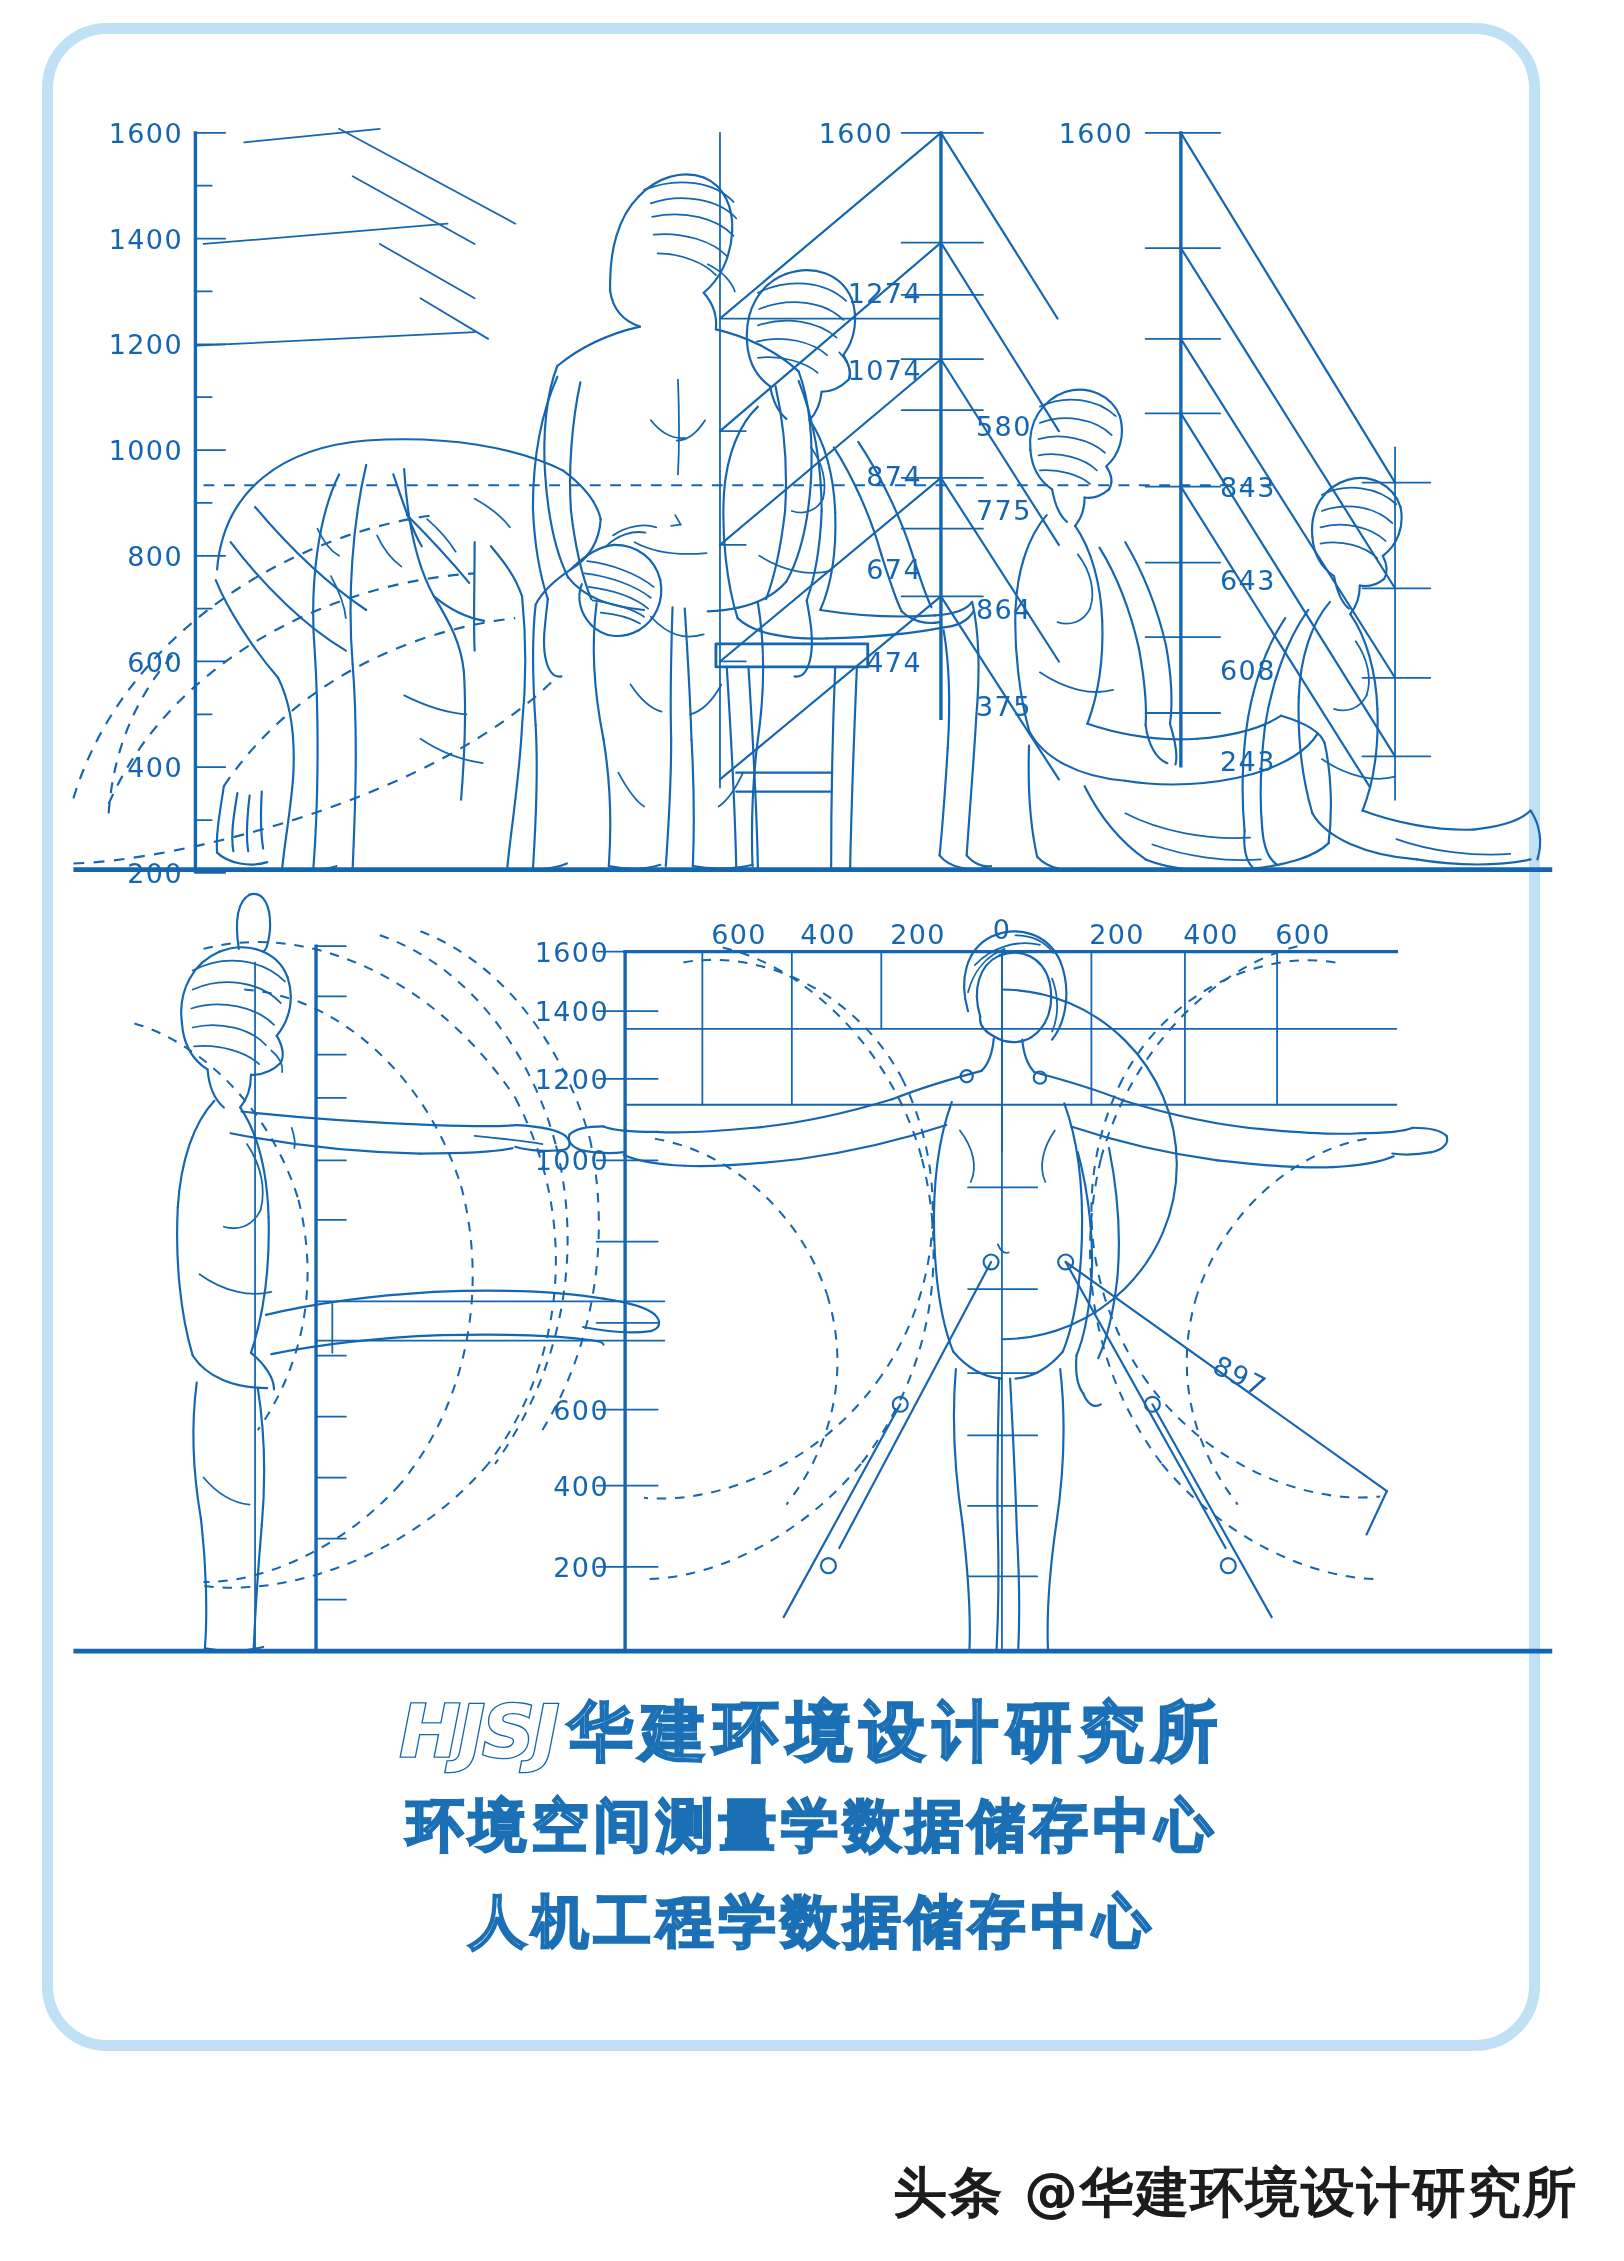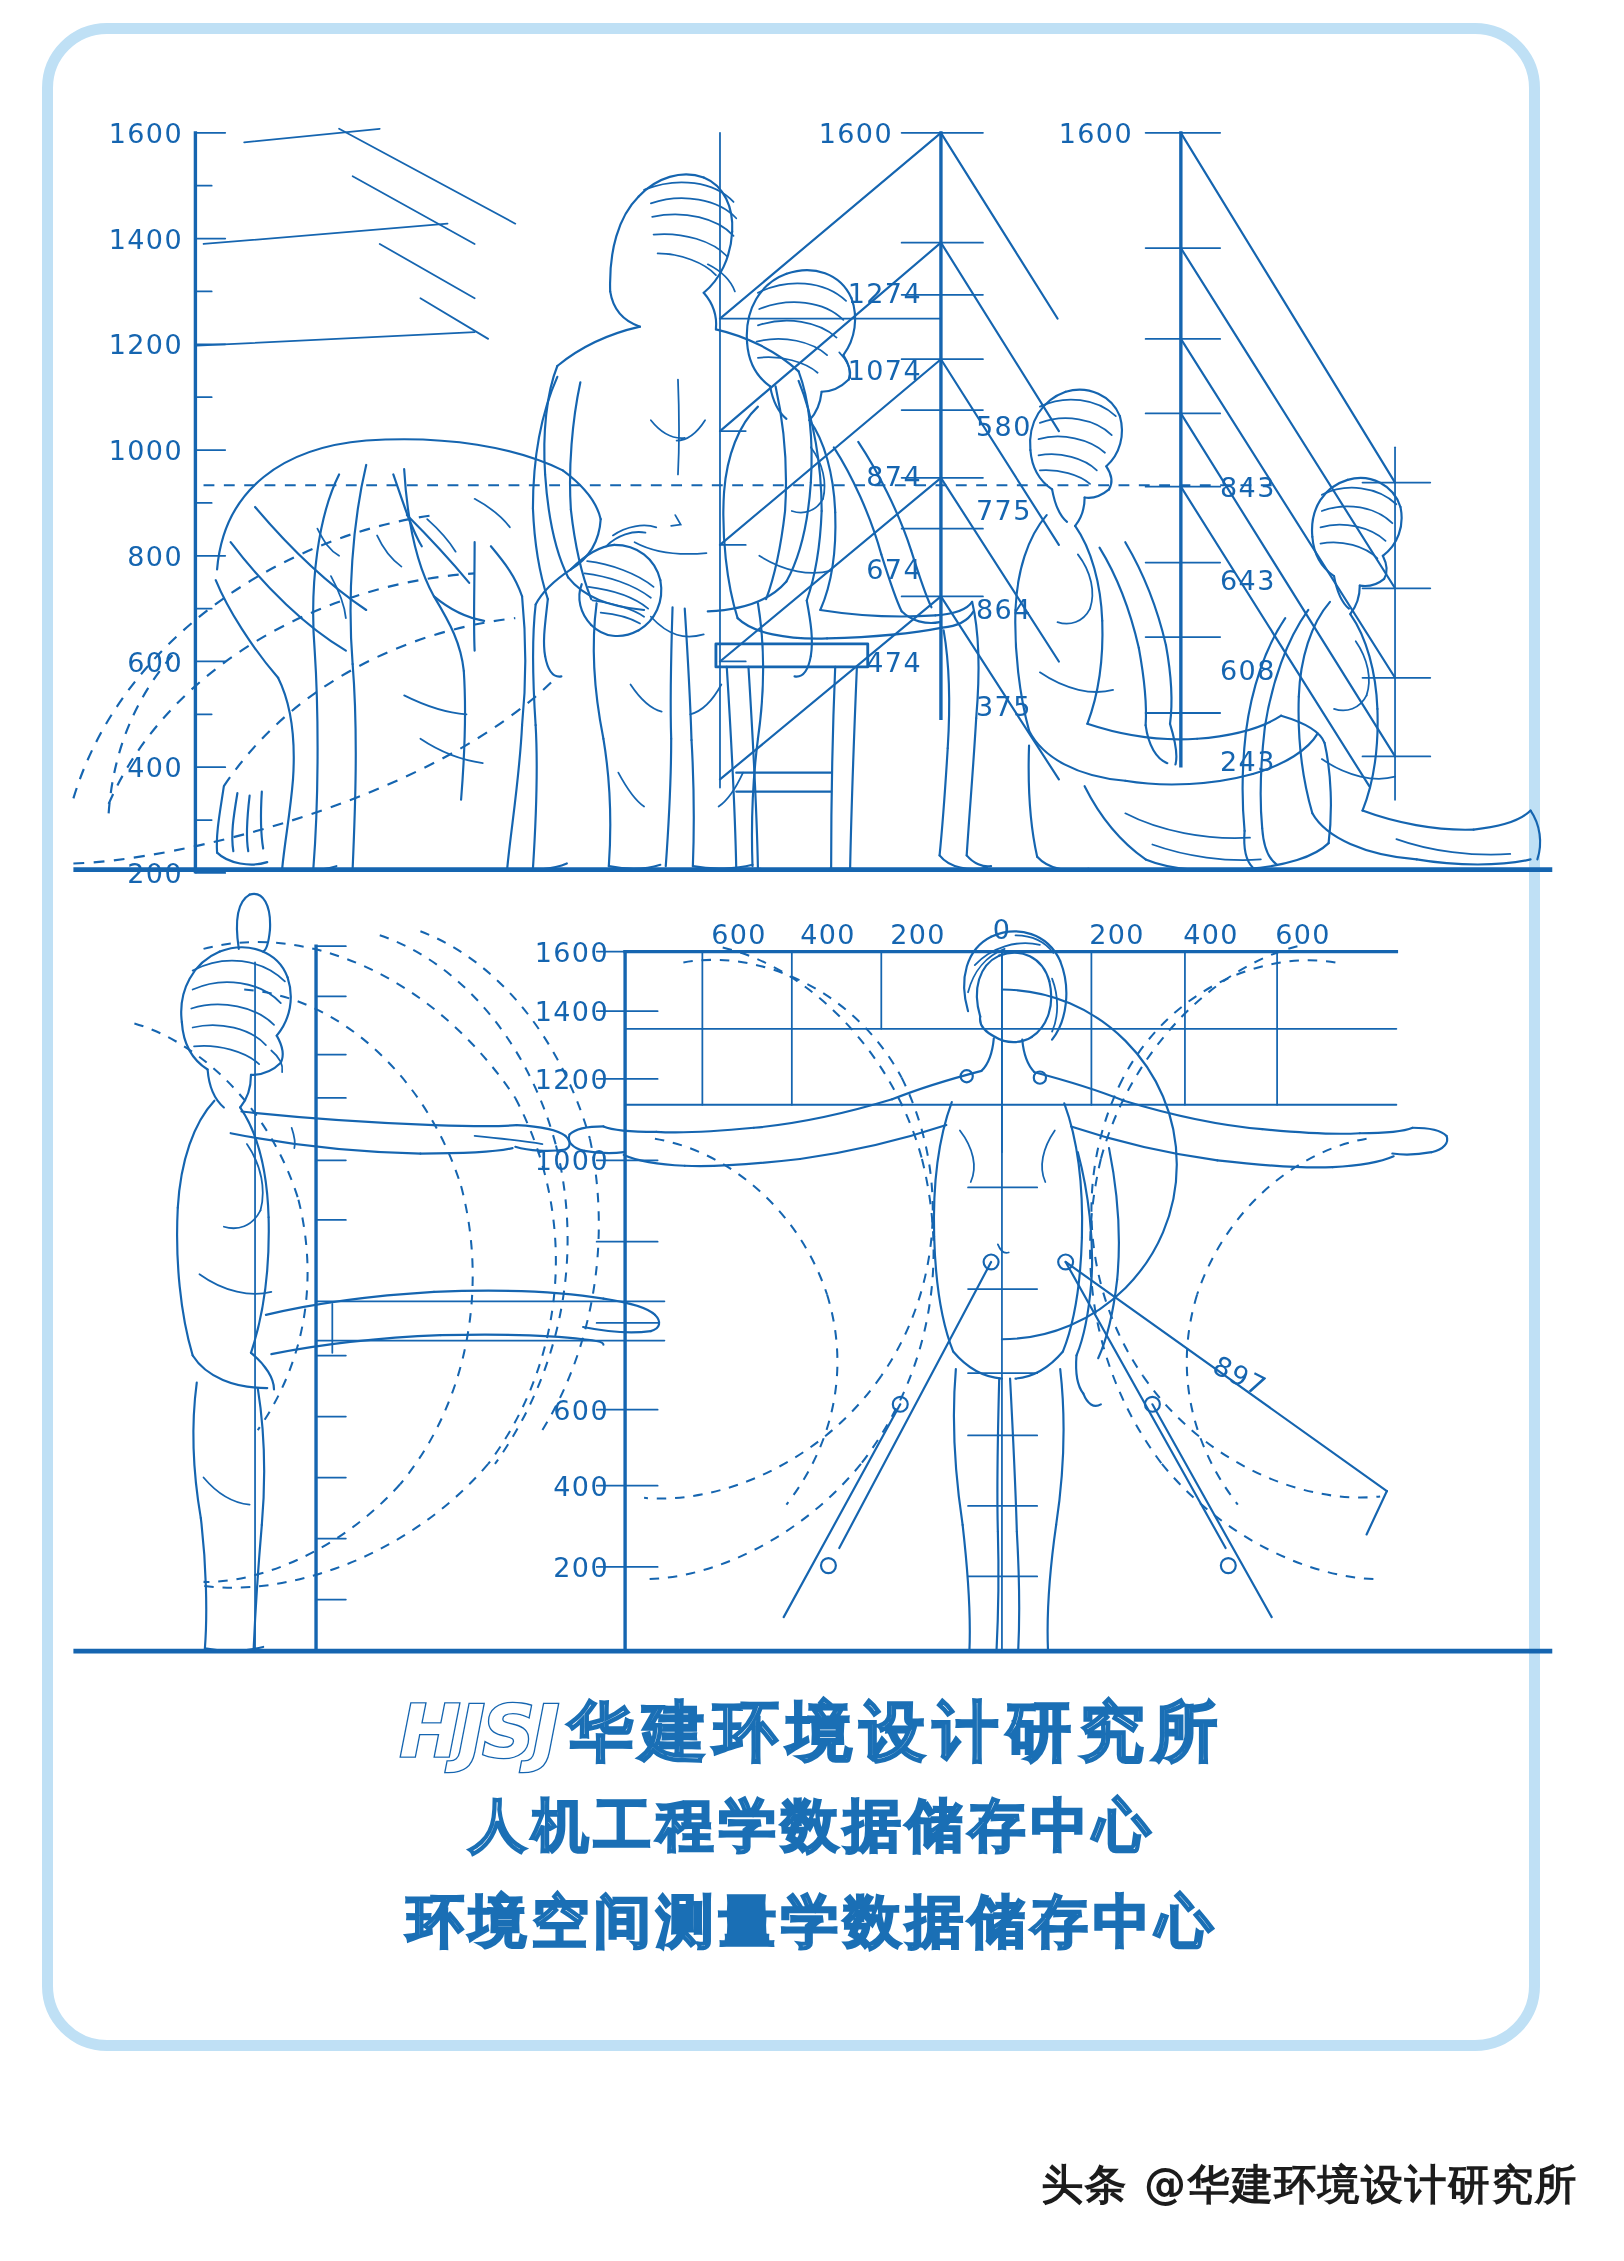--- a/index.html
+++ b/index.html
@@ -45,21 +45,21 @@
     line-height:1.1;
   }
   .cn-mid{
     font-family:"DejaVu Sans",sans-serif;font-weight:bold;
     font-size:57px;letter-spacing:5.4px;
     color:#ffffff;-webkit-text-stroke:2.4px #1a6fb5;
     line-height:1.35;margin-top:19px;
   }
   .watermark{
     position:absolute;right:47px;top:2157px;
-    font-family:"DejaVu Sans",sans-serif;font-weight:bold;font-size:42px;
+    font-family:"DejaVu Sans",sans-serif;font-weight:bold;font-size:54px;
     color:#1c1c1c;letter-spacing:1.4px;white-space:nowrap;
   }
 </style>
 </head>
 <body>
 
 <div class="stage">
 
   <div class="frame"></div>
 
@@ -732,20 +732,20 @@
   <div class="num c" style="left:1211px;top:934px">400</div>
   <div class="num c" style="left:1303px;top:934px">600</div>
 
   <div class="num c" style="left:1240px;top:1376px;transform:translate(-50%,-50%) rotate(27deg);">897</div>
 
   <div class="logoblock">
     <div class="logoline">
       <span class="hjsj">HJSJ</span>
       <span class="cn-big">华建环境设计研究所</span>
     </div>
+    <div class="cn-mid">环境空间测量学数据储存中心</div>
     <div class="cn-mid">人机工程学数据储存中心</div>
-    <div class="cn-mid">环境空间测量学数据储存中心</div>
   </div>
 
   <div class="watermark">头条 @华建环境设计研究所</div>
 
 </div>
 
 
 </body></html>

